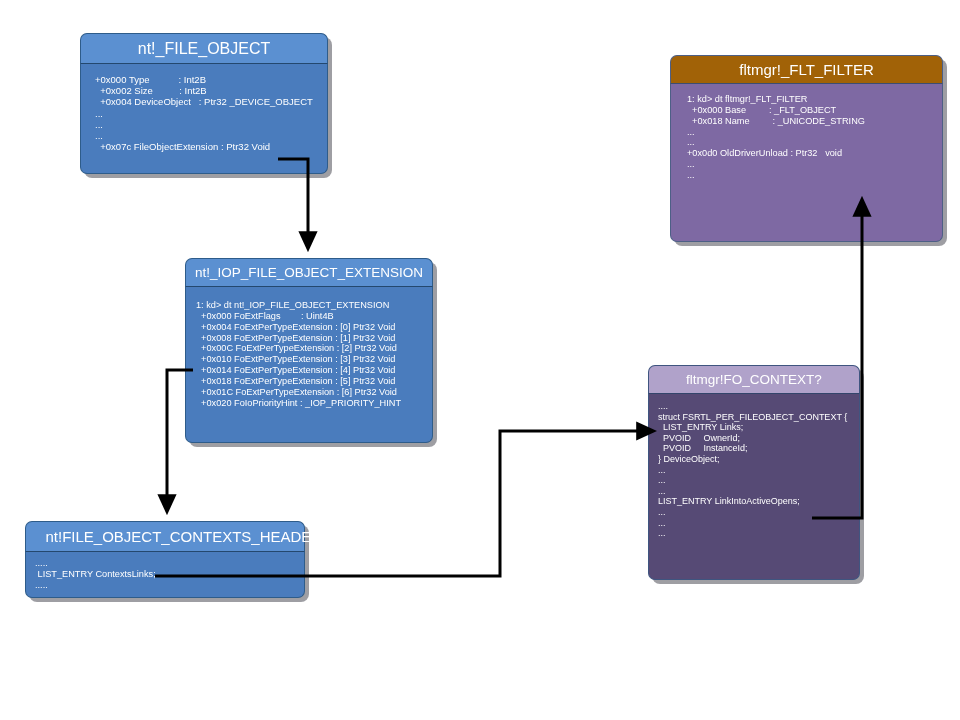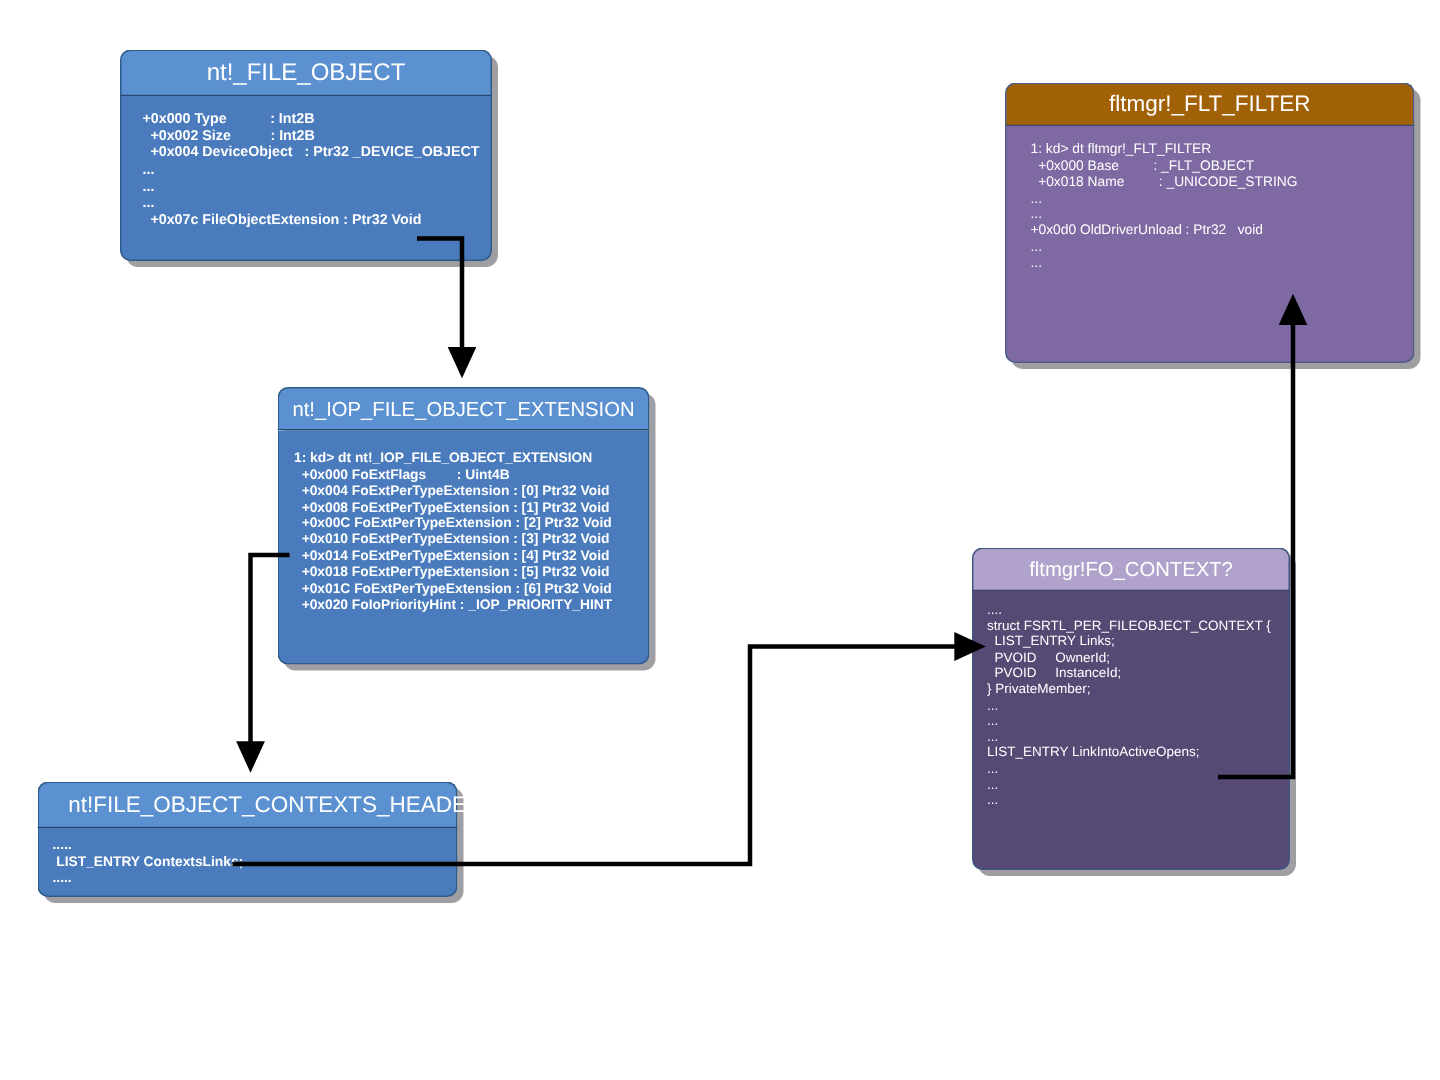--- a/index.html
+++ b/index.html
@@ -38,21 +38,20 @@
     background:#5b90d1;
     border:1px solid #2e5c8a;
     border-bottom:1px solid #24486e;
     border-radius:7px 7px 0 0;
   }
   .blue .body{
     background:#4a7cbd;
     border:1px solid #2e5c8a;
     border-top:none;
     border-radius:0 0 7px 7px;
-    font-weight:bold;
   }
   
   .purple .hdr{
     background:#a16207;
     border:1px solid #4d5f86;
     border-bottom:1px solid #3c4d71;
     border-radius:7px 7px 0 0;
   }
   .purple .body{
     background:#7e69a3;
@@ -171,21 +170,21 @@
   </div>
 
   <div class="box dpurple" id="box-fo-context">
     <div class="hdr">fltmgr!FO_CONTEXT?</div>
     <div class="body">
       <div class="line">....</div>
       <div class="line">struct FSRTL_PER_FILEOBJECT_CONTEXT {</div>
       <div class="line">  LIST_ENTRY Links;</div>
       <div class="line">  PVOID     OwnerId;</div>
       <div class="line">  PVOID     InstanceId;</div>
-      <div class="line">} PrivateMember;</div>
+      <div class="line">} DeviceObject;</div>
       <div class="line">...</div>
       <div class="line">...</div>
       <div class="line">...</div>
       <div class="line">LIST_ENTRY LinkIntoActiveOpens;</div>
       <div class="line">...</div>
       <div class="line">...</div>
       <div class="line">...</div>
     </div>
   </div>
 

